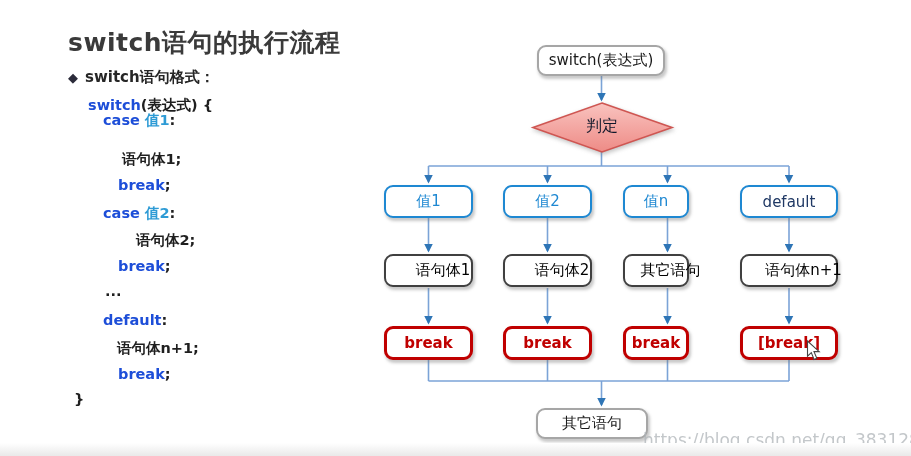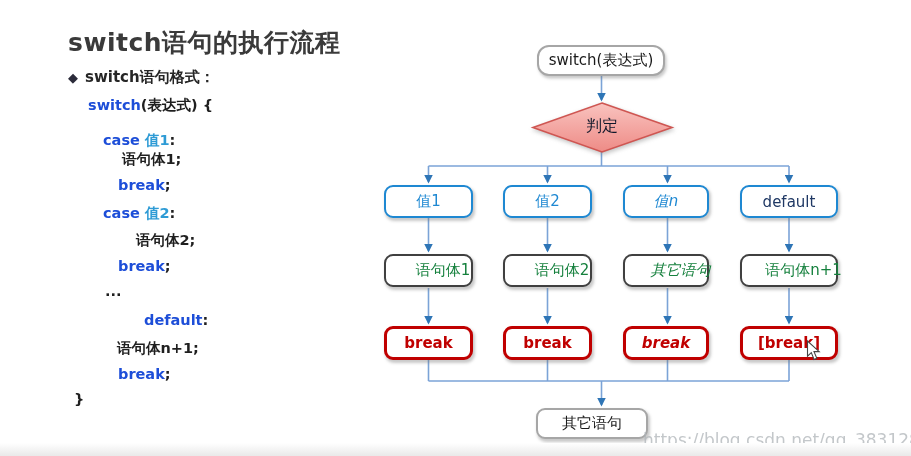--- a/index.html
+++ b/index.html
@@ -28,30 +28,30 @@
   
   .node{
     position:absolute;display:flex;align-items:center;justify-content:center;
     background:#ffffff;border-radius:9px;box-sizing:border-box;
     font-size:15px;color:#1a1a1a;white-space:nowrap;
     box-shadow:1.5px 2.5px 3px rgba(120,120,120,0.40);
   }
   .gray-box{border:2.5px solid #a6a6a6;}
   .value-box{border:2.5px solid #1e88d2;color:#1e88d2;}
   .value-box.navy{color:#1f3864;}
-  .body-box{border:2.5px solid #404040;color:#15803d;padding-left:29px;}
+  .body-box{border:2.5px solid #404040;color:#000000;padding-left:29px;}
   .break-box{border:3px solid #c00000;color:#c00000;font-weight:bold;}
-  .start-box{left:537px;top:45px;width:128px;height:31px;border-radius:12px;}
+  .start-box{left:537px;top:45px;width:128px;height:31px;}
   .end-box{left:536px;top:408px;width:112px;height:31px;}
   .row-value{top:185px;height:33px;}
   .row-body{top:254px;height:33px;}
   .row-break{top:326px;height:34px;}
   .c1{left:384px;width:89px;}
   .c2{left:503px;width:89px;}
-  .c3{left:623px;width:86px;font-style:italic;}
+  .c3{left:623px;width:66px;}
   .c4{left:740px;width:98px;}
   .decision-label{
     position:absolute;left:562px;top:116px;width:80px;text-align:center;
     font-size:16px;color:#0f172a;
   }
   
   .wires{position:absolute;left:0;top:0;width:911px;height:456px;pointer-events:none;}
   
   .watermark{
     position:absolute;left:643px;top:430px;
@@ -110,28 +110,28 @@
   </g>
 </svg>
 
 <div class="page-title">switch语句的执行流程</div>
 
 <div class="fmt-heading">
   <span class="bullet">◆</span><span>switch语句格式：</span>
 </div>
 
 <div class="code-line" style="left:88px;top:96px;"><span class="kw">switch</span><span>(表达式) {</span></div>
-<div class="code-line" style="left:103px;top:131px;"><span class="kw">case </span><span class="val">值1</span><span>:</span></div>
+<div class="code-line" style="left:103px;top:111px;"><span class="kw">case </span><span class="val">值1</span><span>:</span></div>
 <div class="code-line" style="left:122px;top:150px;">语句体1;</div>
 <div class="code-line" style="left:118px;top:177px;"><span class="kw">break</span><span>;</span></div>
 <div class="code-line" style="left:103px;top:204px;"><span class="kw">case </span><span class="val">值2</span><span>:</span></div>
 <div class="code-line" style="left:117px;top:231px;margin-left:19px;">语句体2;</div>
 <div class="code-line" style="left:118px;top:258px;"><span class="kw">break</span><span>;</span></div>
 <div class="code-line" style="left:105px;top:283px;">...</div>
-<div class="code-line" style="left:103px;top:312px;margin-left:41px;"><span class="kw">default</span><span>:</span></div>
+<div class="code-line" style="left:103px;top:312px;"><span class="kw">default</span><span>:</span></div>
 <div class="code-line" style="left:117px;top:339px;">语句体n+1;</div>
 <div class="code-line" style="left:118px;top:366px;"><span class="kw">break</span><span>;</span></div>
 <div class="code-line" style="left:74px;top:391px;">}</div>
 
 <div class="node gray-box start-box">switch(表达式)</div>
 
 <div class="decision-label">判定</div>
 
 <div class="node value-box row-value c1">值1</div>
 <div class="node value-box row-value c2">值2</div>

